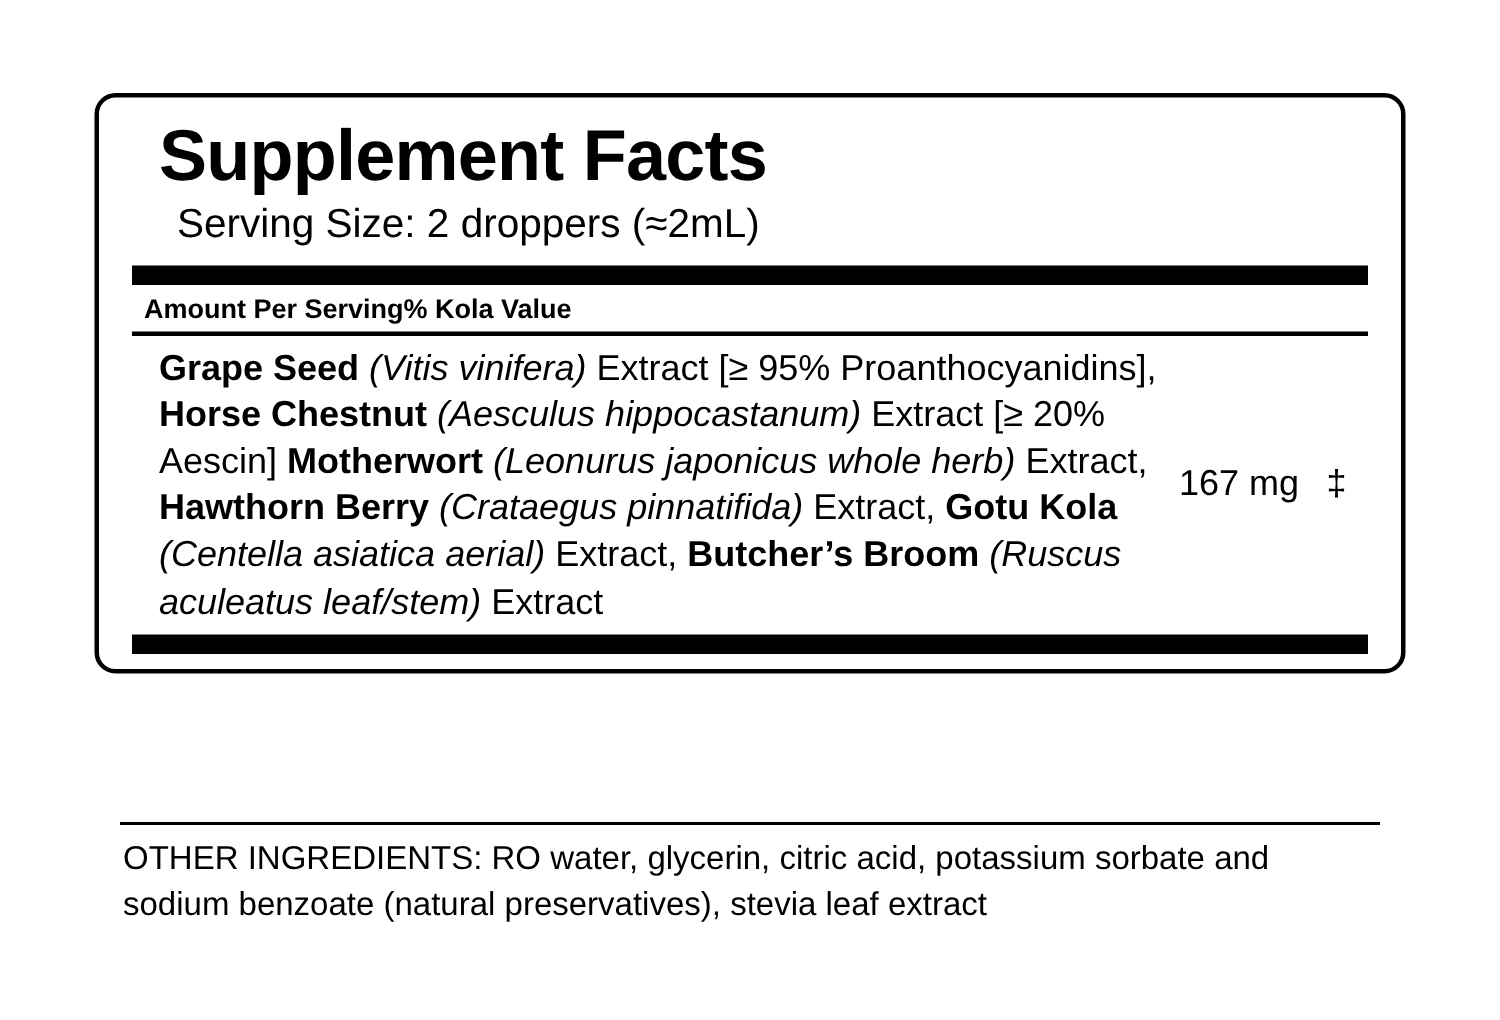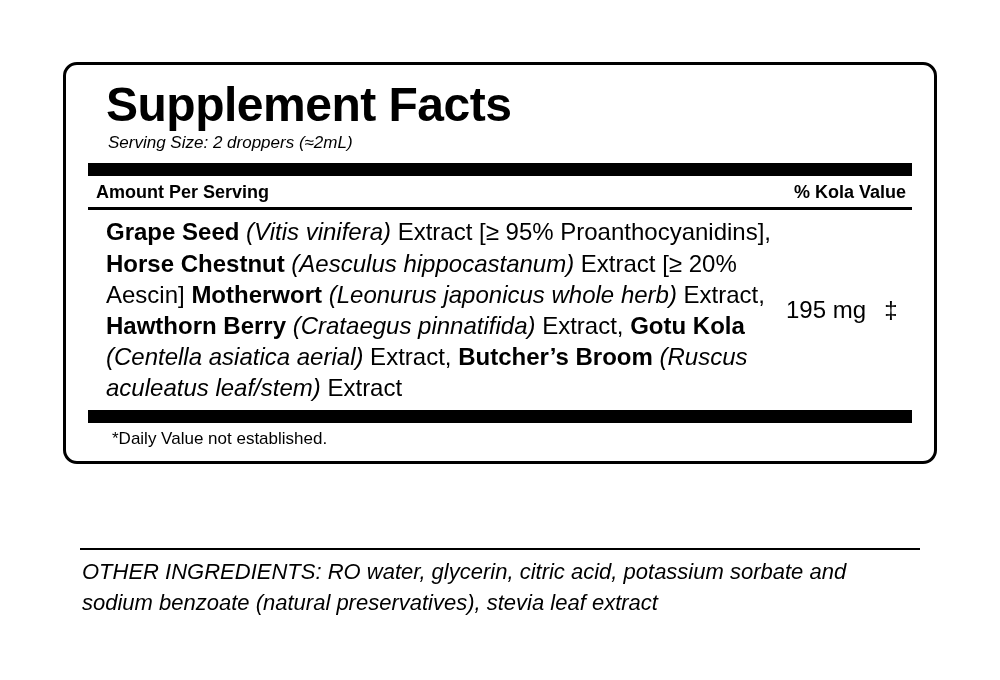--- a/index.html
+++ b/index.html
@@ -36,40 +36,39 @@
 
   .sf-title {
     font-size: 48px;
     line-height: 1.02;
     font-weight: bold;
     letter-spacing: -0.5px;
     margin: 2px 0 2px 18px;
   }
 
   .serving-line {
-    font-size: 17px;
+    font-size: 27px;
     line-height: 1.32;
-    margin-left: 20px;
-    font-style: italic;
+    margin-left: 30px;
   }
 
   .rule-thick {
     height: 13px;
     background: #000;
     margin: 9px 0 0 0;
   }
   .rule-thick-bottom {
     height: 13px;
     background: #000;
     margin: 4px 0 0 0;
   }
 
   .amount-row {
     display: flex;
-    justify-content: space-between;
+    justify-content: flex-start;
     align-items: flex-end;
     font-size: 18px;
     font-weight: bold;
     padding: 6px 6px 4px 8px;
   }
 
   .rule-thin {
     height: 3px;
     background: #000;
     margin: 0 0 6px 0;
@@ -117,21 +116,20 @@
     height: 2px;
     background: #000;
   }
   .other-ing {
     position: absolute;
     left: 82px;
     top: 556px;
     width: 836px;
     font-size: 22px;
     line-height: 1.42;
-    font-style: italic;
   }
 </style>
 </head>
 <body>
 
 <div class="page">
 
   <div class="panel">
 
     <div class="sf-title">Supplement Facts</div>
@@ -143,25 +141,24 @@
 
     <div class="amount-row">
       <span>Amount Per Serving</span>
       <span>% Kola Value</span>
     </div>
 
     <div class="rule-thin"></div>
 
     <div class="ingredient-block">
       <div class="ing-text" id="ing-text"><b>Grape Seed </b><i>(Vitis vinifera)</i> Extract [≥ 95% Proanthocyanidins], <b>Horse Chestnut </b><i>(Aesculus hippocastanum)</i> Extract [≥ 20% Aescin] <b>Motherwort </b><i>(Leonurus japonicus whole herb)</i> Extract, <b>Hawthorn Berry </b><i>(Crataegus pinnatifida)</i> Extract, <b>Gotu Kola </b><i>(Centella asiatica aerial)</i> Extract, <b>Butcher’s Broom </b><i>(Ruscus aculeatus leaf/stem)</i> Extract</div>
-      <div class="ing-amount">195 mg</div>
+      <div class="ing-amount">167 mg</div>
       <div class="ing-dv">‡</div>
     </div>
 
     <div class="rule-thick-bottom"></div>
 
-    <div class="footnote">*Daily Value not established.</div>
   </div>
 
   <div class="other-sep"></div>
 
   <div class="other-ing">OTHER INGREDIENTS: RO water, glycerin, citric acid, potassium sorbate and sodium benzoate (natural preservatives), stevia leaf extract</div>
 </div>
 
 </body></html>

